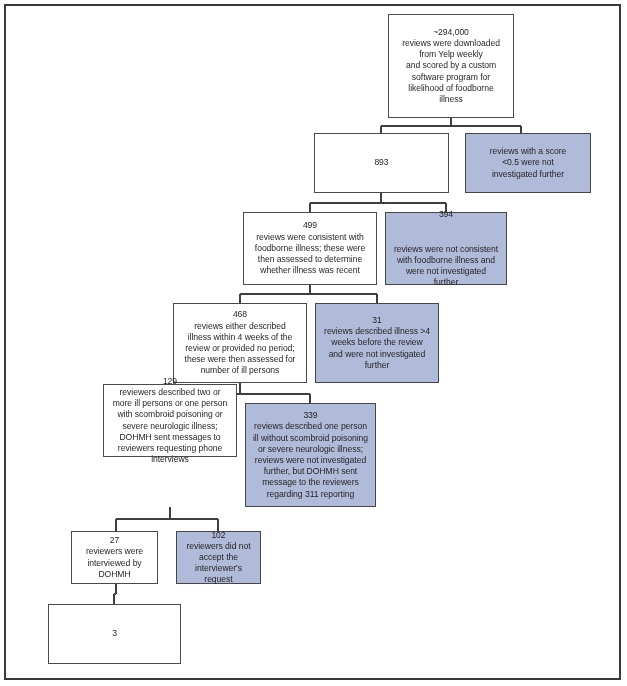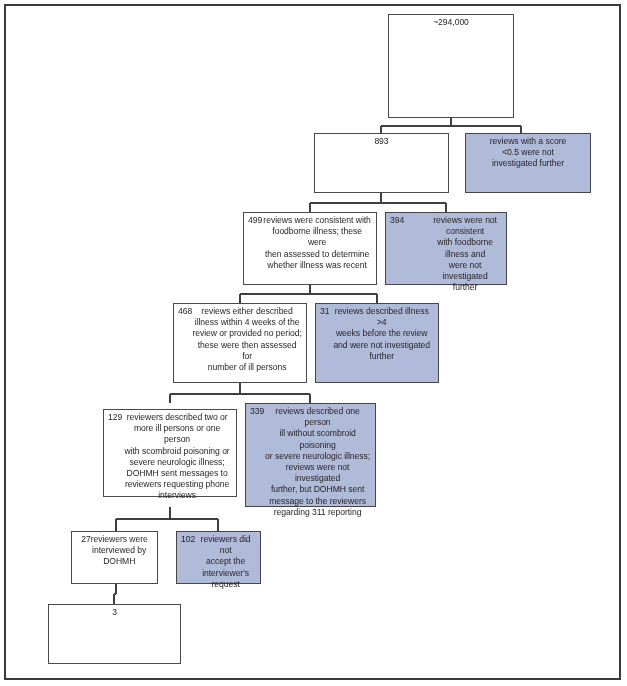--- a/index.html
+++ b/index.html
@@ -43,22 +43,22 @@
   .node {
     position: absolute;
     box-sizing: border-box;
     border: 1.6px solid #4a4a4c;
     background: #ffffff;
     color: #231f20;
     font-size: 8.6px;
     line-height: 11.2px;
     text-align: center;
     display: flex;
-    flex-direction: row;
-    align-items: flex-start;
+    flex-direction: column;
+    align-items: center;
     justify-content: center;
     padding: 2px 4px;
     letter-spacing: -0.05px;
   }
   .node.blue {
     background: #b0bbd9;
     border-color: #45454a;
   }
   .node .count {
     display: block;
@@ -96,20 +96,26 @@
         <line x1="116" y1="519" x2="218" y2="519" stroke="#3f3f42" stroke-width="1.6" shape-rendering="crispEdges"></line>
         <line x1="116" y1="519" x2="116" y2="531" stroke="#3f3f42" stroke-width="1.6" shape-rendering="crispEdges"></line>
         <line x1="218" y1="519" x2="218" y2="531" stroke="#3f3f42" stroke-width="1.6" shape-rendering="crispEdges"></line>
         <line x1="116" y1="584" x2="116" y2="594" stroke="#3f3f42" stroke-width="1.6" shape-rendering="crispEdges"></line>
         <line x1="114" y1="594" x2="116" y2="594" stroke="#3f3f42" stroke-width="1.6" shape-rendering="crispEdges"></line>
         <line x1="114" y1="594" x2="114" y2="604" stroke="#3f3f42" stroke-width="1.6" shape-rendering="crispEdges"></line>
       </svg>
     <div id="nodes-layer">
         <div class="node" style="left: 388px; top: 14px; width: 126px; height: 104px;">
           <span class="count">~294,000</span>
+          <span class="body">reviews were downloaded
+from Yelp weekly
+and scored by a custom
+software program for
+likelihood of foodborne
+illness</span>
         </div>
         <div class="node" style="left: 314px; top: 133px; width: 135px; height: 60px;">
           <span class="count">893</span>
         </div>
         <div class="node blue" style="left: 465px; top: 133px; width: 126px; height: 60px;">
           <span class="body">reviews with a score
 &lt;0.5 were not
 investigated further</span>
         </div>
         <div class="node" style="left: 243px; top: 212px; width: 134px; height: 73px;">
@@ -134,21 +140,21 @@
 these were then assessed for
 number of ill persons</span>
         </div>
         <div class="node blue" style="left: 315px; top: 303px; width: 124px; height: 80px;">
           <span class="count">31</span>
           <span class="body">reviews described illness &gt;4
 weeks before the review
 and were not investigated
 further</span>
         </div>
-        <div class="node" style="left: 103px; top: 409px; width: 134px; height: 88px;">
+        <div class="node" style="left: 103px; top: 384px; width: 134px; height: 73px;">
           <span class="count">129</span>
           <span class="body">reviewers described two or
 more ill persons or one person
 with scombroid poisoning or
 severe neurologic illness;
 DOHMH sent messages to
 reviewers requesting phone
 interviews</span>
         </div>
         <div class="node blue" style="left: 245px; top: 403px; width: 131px; height: 104px;">

